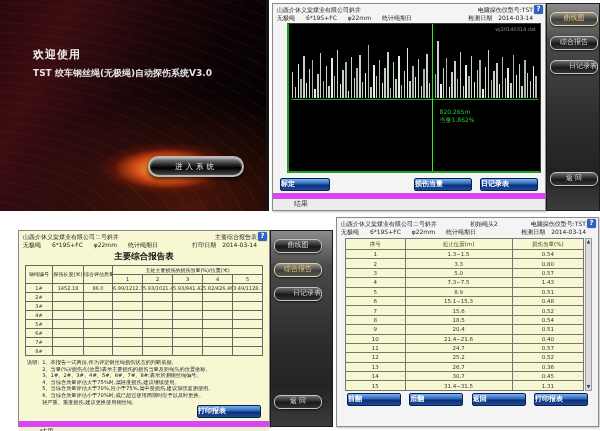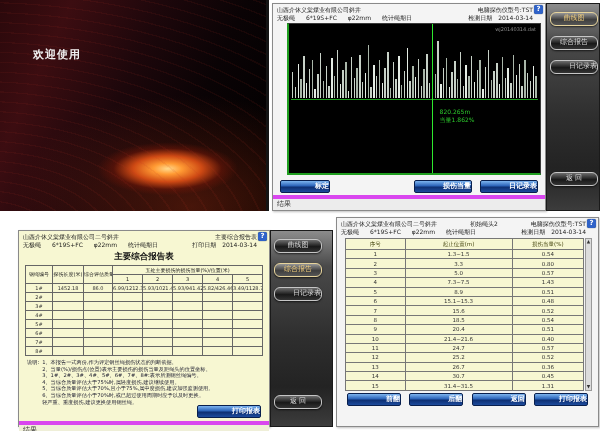--- a/index.html
+++ b/index.html
@@ -24,25 +24,25 @@
 
   
   .win{position:absolute;box-sizing:border-box;border:1px solid #8a8a8a;background:#f4f4f4;
        display:flex;flex-direction:column;box-shadow:1px 1px 2px rgba(0,0,0,.25);}
   .hdr{padding:2px 12px 1px 4px;font-size:6px;color:#1c1c1c;}
   .hdr-line{display:flex;justify-content:space-between;line-height:7.5px;white-space:nowrap;}
   .hdr-left span{margin-right:9px;}
   .hdr-right span{margin-left:4px;}
   .help-icon{position:absolute;top:1px;right:2px;width:9px;height:9px;border-radius:2px;background:#2f62c8;
       color:#fff;font-size:7px;line-height:9px;text-align:center;font-weight:bold;box-shadow:0 0 1px #123;}
-  .statusbar{margin-top:auto;height:11px;border-top:4px solid #d946ef;background:#ececec;
-      font-size:7px;line-height:10px;padding-left:4px;color:#333;}
+  .statusbar{margin-top:auto;height:11px;border-top:6px solid #d946ef;background:#ececec;
+      font-size:7px;line-height:10px;padding-left:21px;color:#333;}
   .bluebtn{background:linear-gradient(180deg,#7db4ef 0%,#2a62b8 45%,#0d2f72 55%,#1d4b9d 100%);
       border:1px solid #081f4e;border-radius:2px;color:#fff;font-weight:bold;font-size:7px;
-      text-align:right;line-height:11px;height:13px;box-sizing:border-box;cursor:pointer;}
+      text-align:left;line-height:11px;height:13px;box-sizing:border-box;cursor:pointer;}
 
   
   .curve-win{left:272px;top:3px;width:274px;height:208px;}
   .chart{flex:1;position:relative;margin:1px 4px 2px 14px;background:#000;
       border:1px solid #3a3a3a;border-left:2px solid #1f9e1f;border-bottom:2px solid #1f9e1f;}
   .file-label{position:absolute;top:2px;right:4px;color:#8a8a8a;font-size:5px;}
   .bars{position:absolute;left:3px;right:3px;top:12px;height:62px;display:flex;align-items:flex-end;gap:1.4px;}
   .bar{flex:1;min-width:1px;background:#c7d1c7;}
   .bar:nth-child(3n){background:#e4ece4;}
   .bar:nth-child(4n){background:#a9b6a9;}
@@ -99,20 +99,22 @@
   .btnrow{display:flex;justify-content:space-between;align-items:center;padding:0 10px;height:17px;}
   .btnrow .bluebtn{width:54px;}
 </style>
 </head>
 <body>
 
 <div class="stage">
 
   <section class="splash">
     <div class="splash-welcome">欢迎使用</div>
+    <div class="splash-title">TST 绞车钢丝绳(无极绳)自动探伤系统V3.0</div>
+    <div class="enter-btn">进入系统</div>
   </section>
 
   <section class="win curve-win">
     <div class="help-icon">?</div>
     <div class="hdr">
       <div class="hdr-line">
         <span>山西介休义棠煤业有限公司斜井</span>
         <span>电脑探伤仪型号:TST</span>
       </div>
       <div class="hdr-line">

